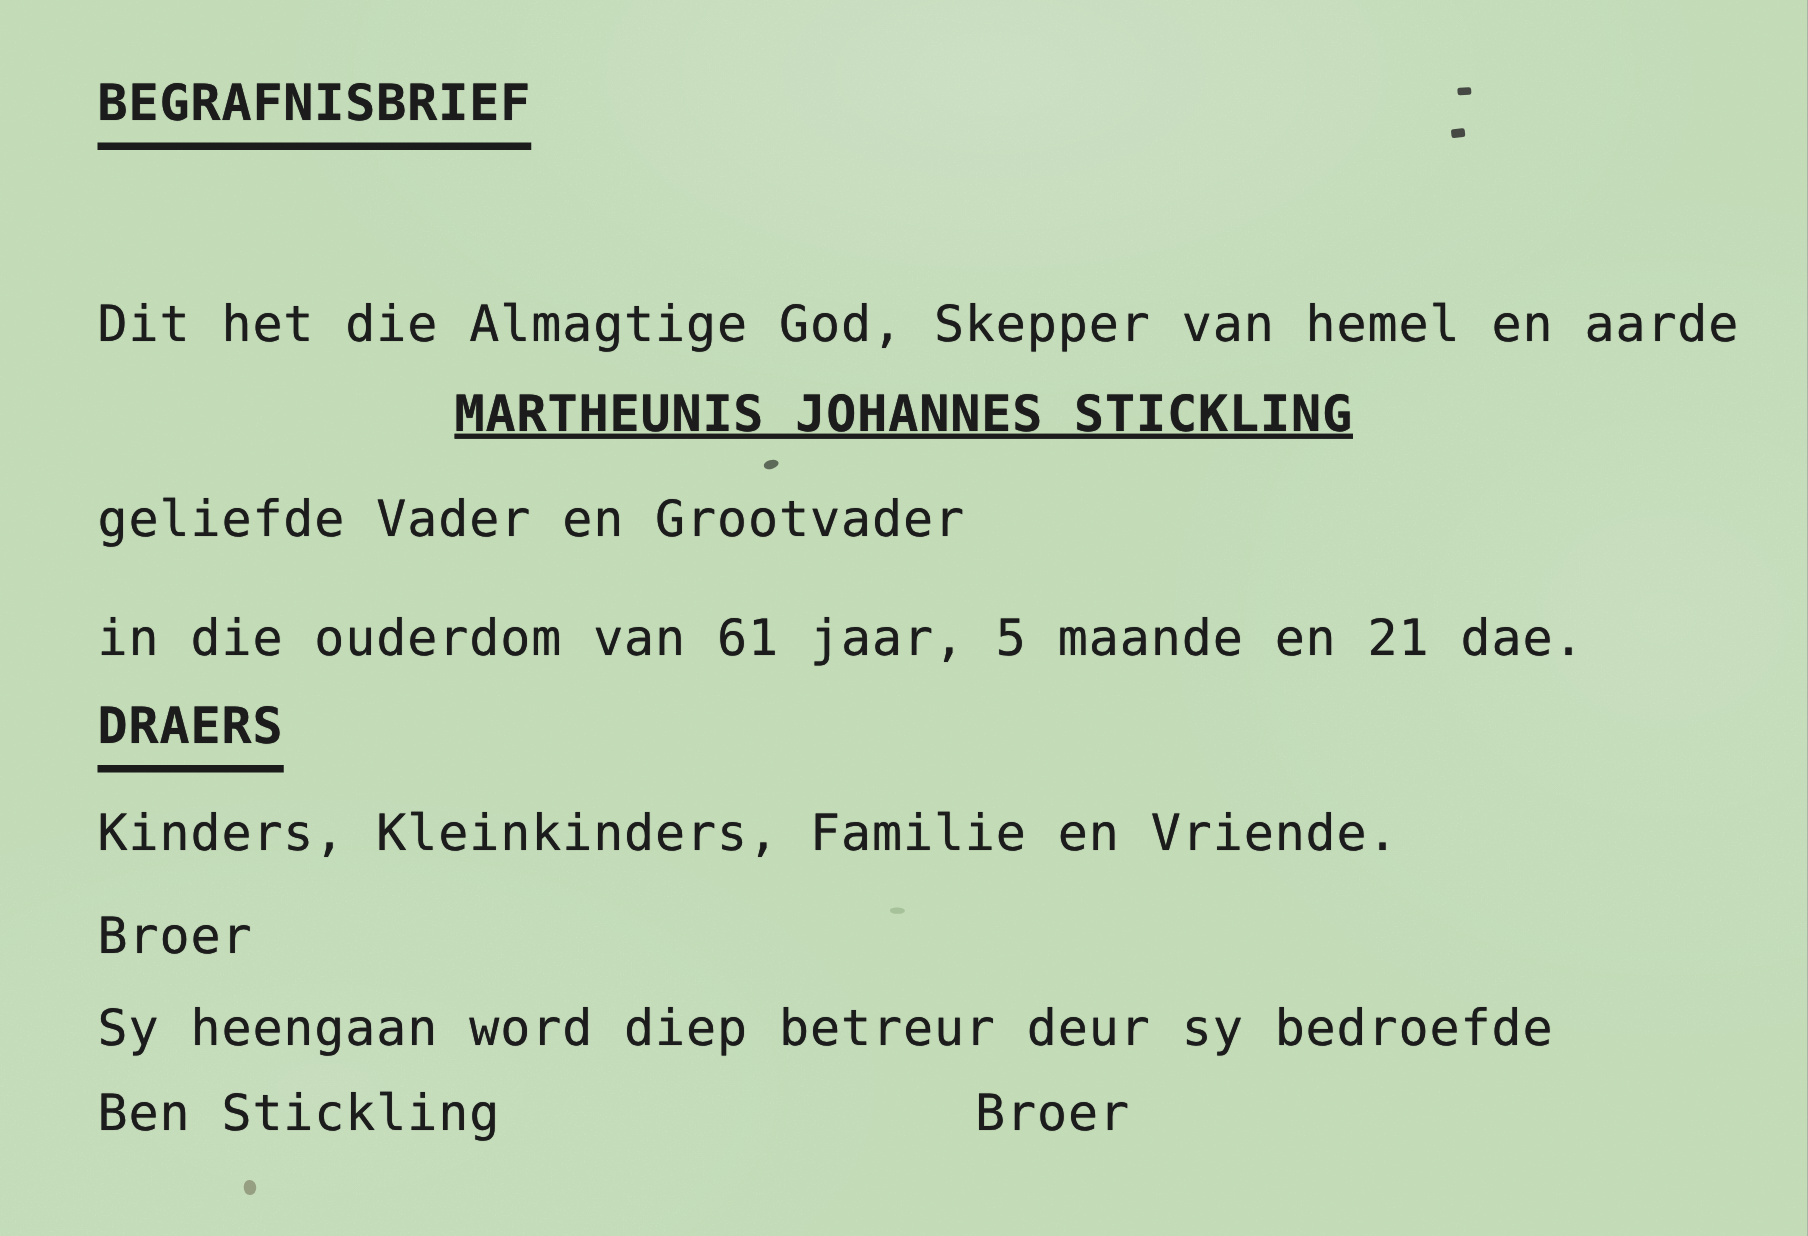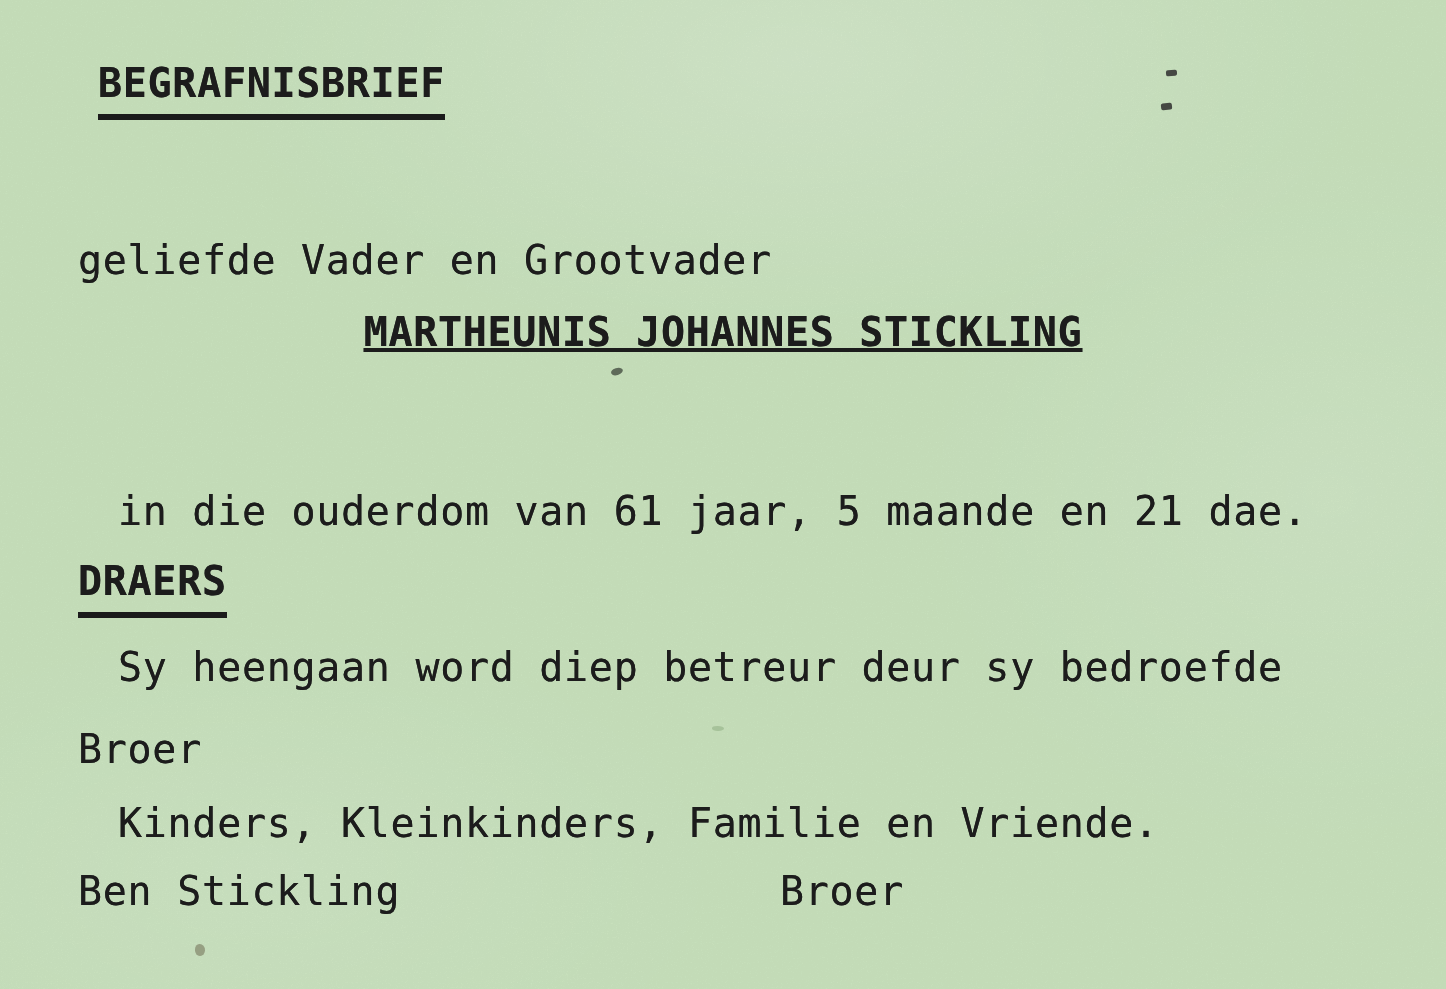--- a/index.html
+++ b/index.html
@@ -36,21 +36,20 @@
     text-shadow: 0 0 0.6px rgba(25,25,25,0.85);
   }
   .doc-title {
     position: absolute;
     left: 78px;
     top: 58px;
     line-height: 50px;
     font-weight: bold;
     padding-bottom: 6px;
     border-bottom: 6px solid #1b1b1b;
-    margin-left: 20px;
   }
   .intro {
     position: absolute;
     left: 78px;
     top: 130px;
     line-height: 52px;
   }
   .deceased-name {
     position: absolute;
     left: 0;
@@ -59,21 +58,20 @@
     text-align: center;
     line-height: 52px;
     font-weight: bold;
     text-decoration: underline;
   }
   .details {
     position: absolute;
     left: 78px;
     top: 381px;
     line-height: 52px;
-    margin-left: 40px;
   }
   .bearers-heading {
     position: absolute;
     left: 78px;
     top: 556px;
     line-height: 50px;
     font-weight: bold;
     padding-bottom: 6px;
     border-bottom: 6px solid #1b1b1b;
   }
@@ -119,29 +117,30 @@
     <filter id="paperNoise">
       <feTurbulence type="fractalNoise" baseFrequency="0.8" numOctaves="2" stitchTiles="stitch"></feTurbulence>
       <feColorMatrix type="matrix" values="0 0 0 0 0  0 0 0 0 0  0 0 0 0 0  0.7 0.7 0.7 0 0"></feColorMatrix>
     </filter>
     <rect width="100%" height="100%" filter="url(#paperNoise)"></rect>
   </svg>
 
   <div class="typed doc-title">BEGRAFNISBRIEF</div>
 
   <div class="typed intro">
+    <div>Dit het die Almagtige God, Skepper van hemel en aarde</div>
     <div>geliefde Vader en Grootvader</div>
   </div>
 
   <div class="typed deceased-name">MARTHEUNIS JOHANNES STICKLING</div>
 
   <div class="typed details">
     <div>in die ouderdom van 61 jaar, 5 maande en 21 dae.</div>
+    <div>Kinders, Kleinkinders, Familie en Vriende.</div>
     <div>Sy heengaan word diep betreur deur sy bedroefde</div>
-    <div>Kinders, Kleinkinders, Familie en Vriende.</div>
   </div>
 
   <div class="typed bearers-heading">DRAERS</div>
 
   <div class="typed bearers-list">
     <div class="bearer-row">
       <span class="bearer-relation">Broer</span>
     </div>
     <div class="bearer-row">
       <span class="bearer-name">Ben Stickling</span>

